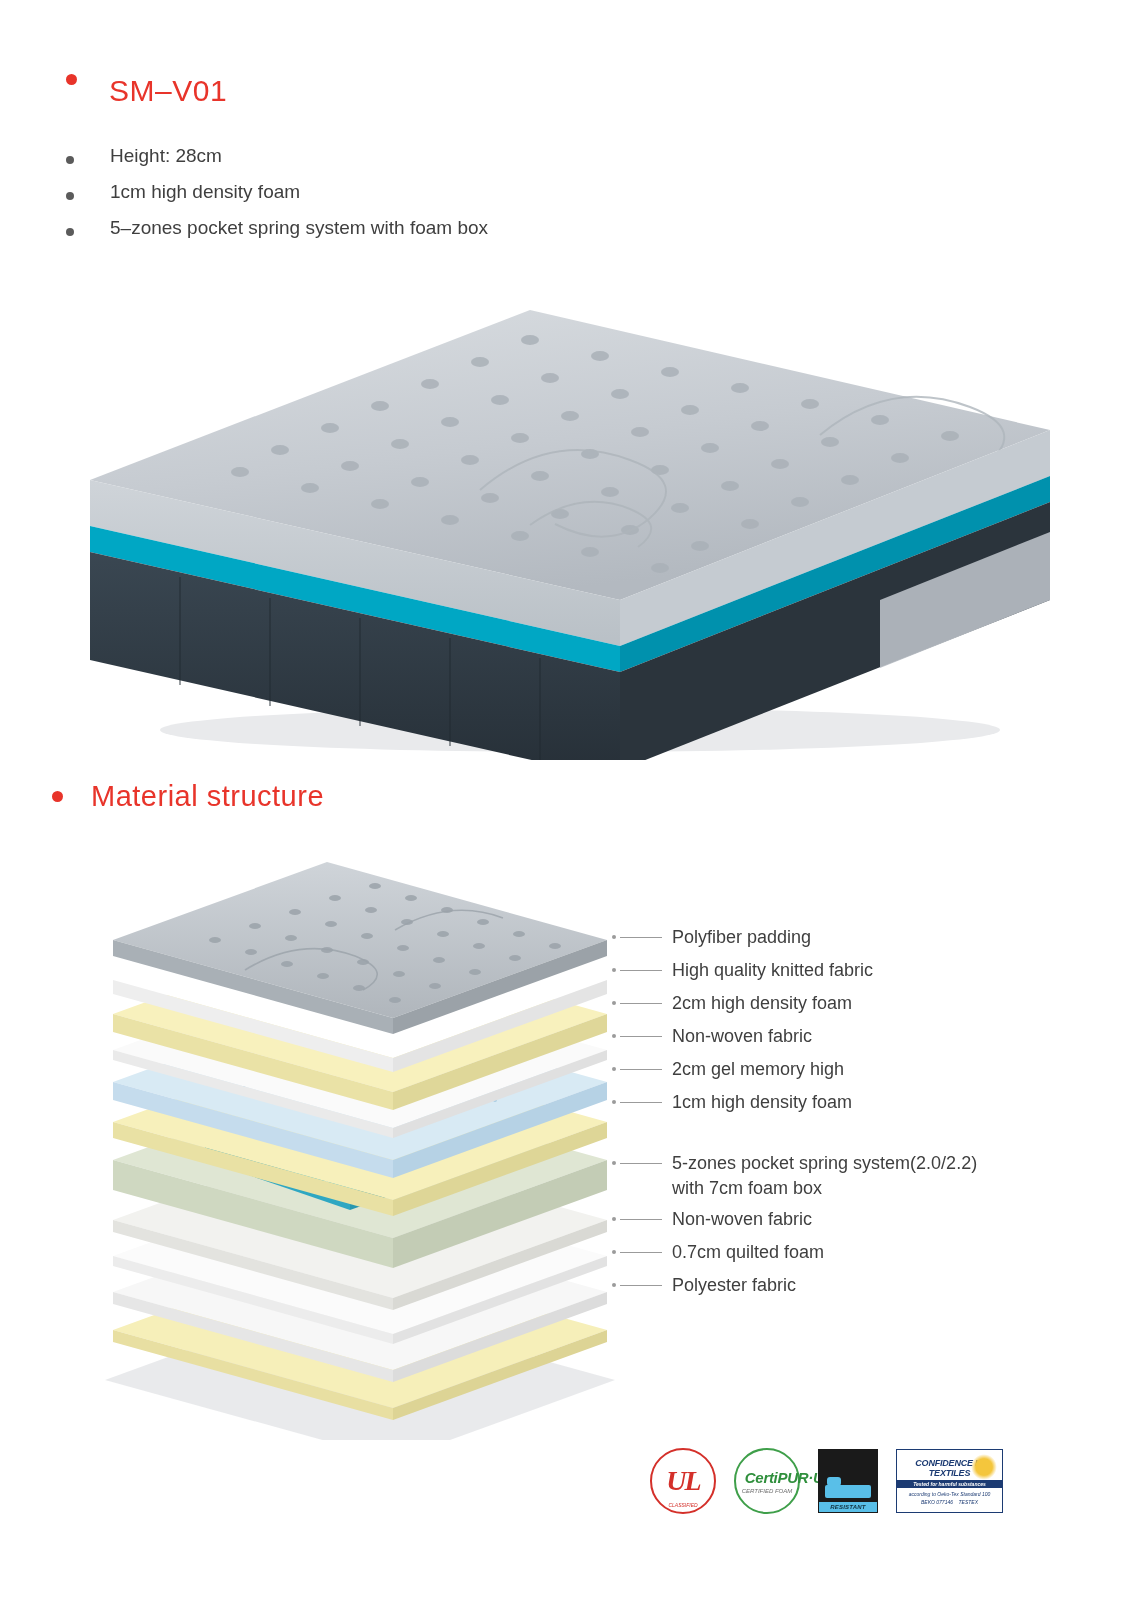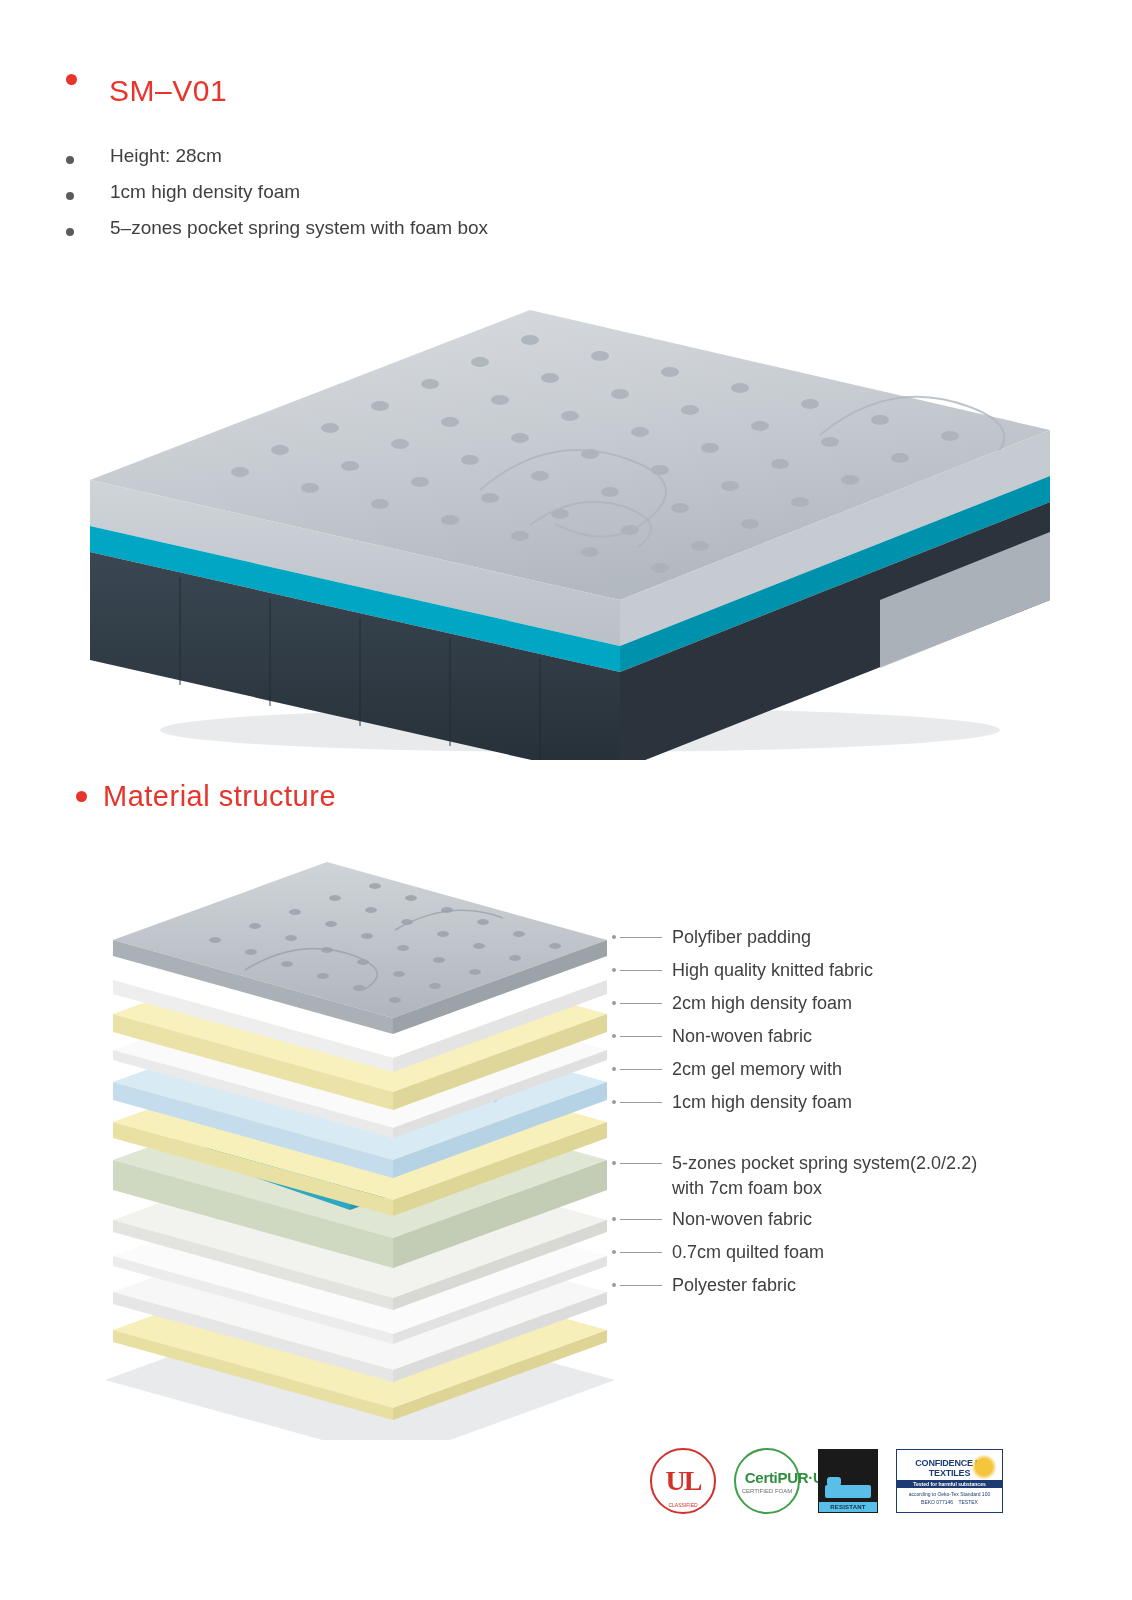--- a/index.html
+++ b/index.html
@@ -131,25 +131,25 @@
     position: absolute;
     left: 60px;
     top: 300px;
     width: 1010px;
     height: 460px;
   }
 
   
   .section-head {
     position: absolute;
-    left: 76px;
+    left: 52px;
     top: 780px;
     display: flex;
     align-items: center;
-    gap: 16px;
+    gap: 28px;
   }
   .section-head .title-text { font-size: 29px; }
 
   
   .layers {
     position: absolute;
     left: 95px;
     top: 860px;
     width: 540px;
     height: 580px;
@@ -197,20 +197,21 @@
   }
 
   
   .badges {
     position: absolute;
     left: 650px;
     top: 1448px;
     display: flex;
     align-items: center;
     gap: 18px;
+    font-style: italic;
   }
   .badge { position: relative; }
 
   .badge-ul {
     width: 62px; height: 62px;
     border-radius: 50%;
     border: 2.5px solid #d4302a;
     display: flex; align-items: center; justify-content: center;
     color: #d4302a;
     font-family: "Liberation Serif", serif;
@@ -583,21 +584,21 @@
           <i></i>
           <em></em>
         </span>
       <span class="callout-label">Non-woven fabric</span>
     </div>
     <div class="callout">
       <span class="leader">
           <i></i>
           <em></em>
         </span>
-      <span class="callout-label">2cm gel memory with</span>
+      <span class="callout-label">2cm gel memory high</span>
     </div>
     <div class="callout">
       <span class="leader">
           <i></i>
           <em></em>
         </span>
       <span class="callout-label">1cm high density foam</span>
     </div>
     <div class="callout tall" style="margin-top:28px">
       <span class="leader">

